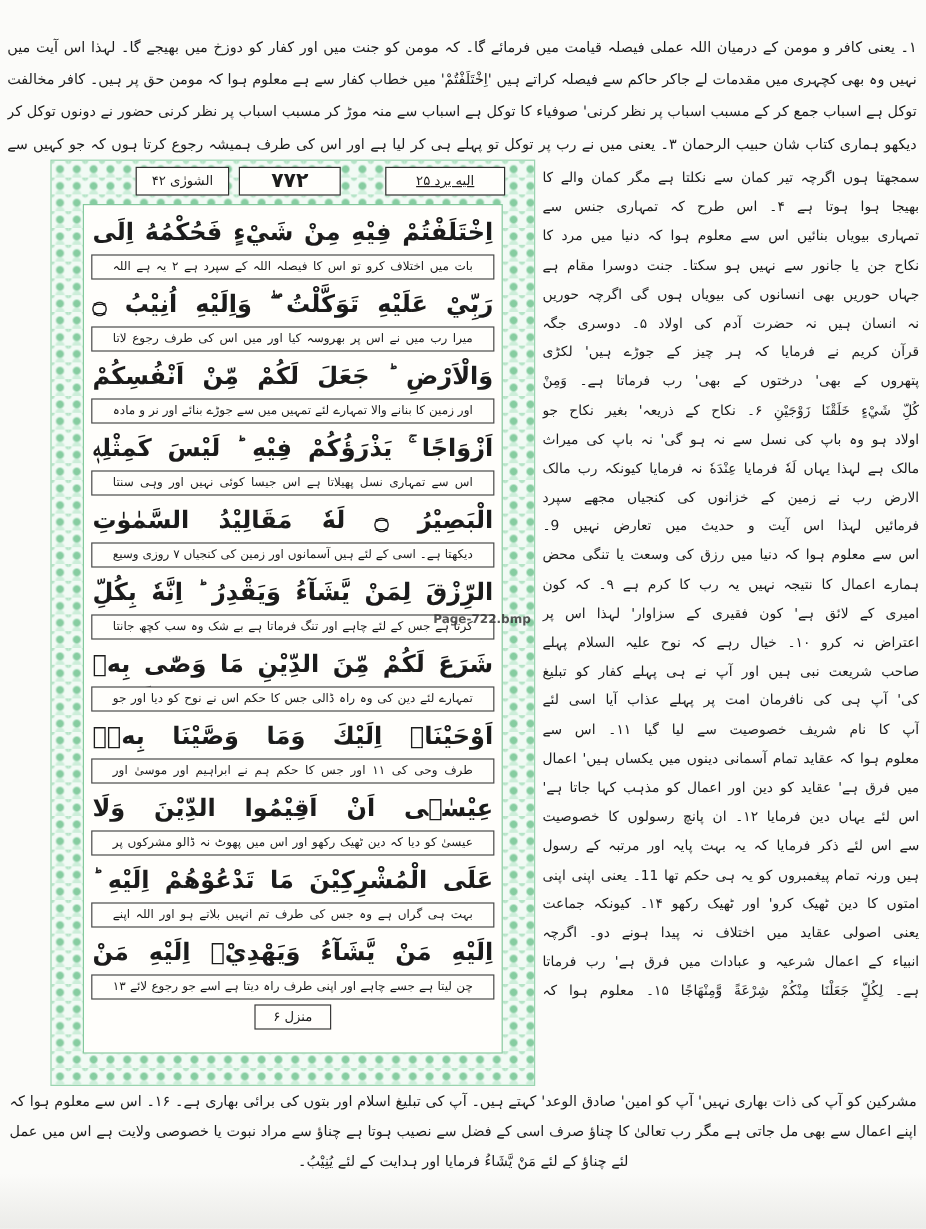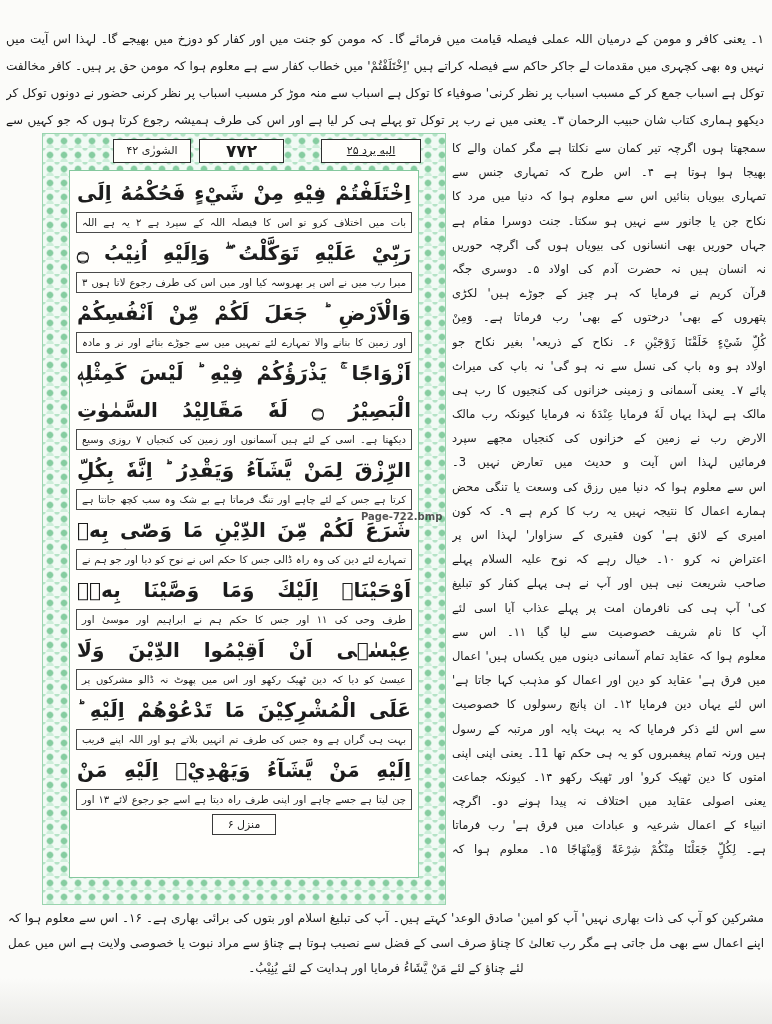--- a/index.html
+++ b/index.html
@@ -51,21 +51,21 @@
   .hdr-left   { left:70px; width:78px; }
 
   .arabic-line {
     direction:rtl; font-weight:bold; font-size:20px;
     height:37px; line-height:36px; overflow:hidden;
     text-align:justify; text-align-last:justify; padding:0 3px;
     font-family:"DejaVu Sans", sans-serif;
   }
   .urdu-line {
     direction:rtl; font-size:10px; height:21px; line-height:19px;
-    border:1px solid #4a4a4a; margin:0 2px 2px; padding:0 5px;
+    border:1px solid #4a4a4a; margin:0 2px 2px; padding:0 17px;
     text-align:justify; text-align-last:justify; overflow:hidden;
     background:#fffefb;
   }
   .manzil-box {
     width:64px; height:21px; margin:4px auto 0; border:1px solid #3a3a3a;
     font-size:11px; line-height:19px; text-align:center; background:#fffefb;
     direction:rtl;
   }
 
   
@@ -108,20 +108,21 @@
     <div class="hdr-box hdr-left">الشورٰى ۴۲</div>
 
     <div class="quran-inner">
       <div class="arabic-line">اِخْتَلَفْتُمْ فِيْهِ مِنْ شَيْءٍ فَحُكْمُهُ اِلَى اللّٰهِ ؕ ذٰلِكُمُ اللّٰهُ</div>
       <div class="urdu-line">بات میں اختلاف کرو تو اس کا فیصلہ اللہ کے سپرد ہے ۲ یہ ہے اللہ</div>
       <div class="arabic-line">رَبِّيْ عَلَيْهِ تَوَكَّلْتُ ۖ وَاِلَيْهِ اُنِيْبُ ۝ فَاطِرُ السَّمٰوٰتِ</div>
       <div class="urdu-line">میرا رب میں نے اس پر بھروسہ کیا اور میں اس کی طرف رجوع لاتا ہوں ۳ آسمانوں</div>
       <div class="arabic-line">وَالْاَرْضِ ؕ جَعَلَ لَكُمْ مِّنْ اَنْفُسِكُمْ اَزْوَاجًا وَّمِنَ الْاَنْعَامِ</div>
       <div class="urdu-line">اور زمین کا بنانے والا تمہارے لئے تمہیں میں سے جوڑے بنائے اور نر و مادہ چوپائے</div>
       <div class="arabic-line">اَزْوَاجًا ۚ يَذْرَؤُكُمْ فِيْهِ ؕ لَيْسَ كَمِثْلِهٖ شَيْءٌ ۚ وَهُوَ السَّمِيْعُ</div>
+      <div class="urdu-line">اس سے تمہاری نسل پھیلاتا ہے اس جیسا کوئی نہیں اور وہی سنتا</div>
       <div class="arabic-line">الْبَصِيْرُ ۝ لَهٗ مَقَالِيْدُ السَّمٰوٰتِ وَالْاَرْضِ ۚ يَبْسُطُ</div>
       <div class="urdu-line">دیکھتا ہے۔ اسی کے لئے ہیں آسمانوں اور زمین کی کنجیاں ۷ روزی وسیع</div>
       <div class="arabic-line">الرِّزْقَ لِمَنْ يَّشَآءُ وَيَقْدِرُ ؕ اِنَّهٗ بِكُلِّ شَيْءٍ عَلِيْمٌ ۝</div>
       <div class="urdu-line">کرتا ہے جس کے لئے چاہے اور تنگ فرماتا ہے بے شک وہ سب کچھ جانتا ہے</div>
       <div class="arabic-line">شَرَعَ لَكُمْ مِّنَ الدِّيْنِ مَا وَصّٰى بِهٖ نُوْحًا وَّالَّذِيْۤ</div>
       <div class="urdu-line">تمہارے لئے دین کی وہ راہ ڈالی جس کا حکم اس نے نوح کو دیا اور جو ہم نے تمہاری</div>
       <div class="arabic-line">اَوْحَيْنَاۤ اِلَيْكَ وَمَا وَصَّيْنَا بِهٖۤ اِبْرٰهِيْمَ وَمُوْسٰى وَ</div>
       <div class="urdu-line">طرف وحی کی ۱۱ اور جس کا حکم ہم نے ابراہیم اور موسیٰ اور</div>
       <div class="arabic-line">عِيْسٰۤى اَنْ اَقِيْمُوا الدِّيْنَ وَلَا تَتَفَرَّقُوْا فِيْهِ ؕ كَبُرَ</div>
       <div class="urdu-line">عیسیٰ کو دیا کہ دین ٹھیک رکھو اور اس میں پھوٹ نہ ڈالو مشرکوں پر</div>
@@ -139,24 +140,23 @@
     <div class="r-line">سمجھتا ہوں اگرچہ تیر کمان سے نکلتا ہے مگر کمان والے کا</div>
     <div class="r-line">بھیجا ہوا ہوتا ہے ۴۔ اس طرح کہ تمہاری جنس سے</div>
     <div class="r-line">تمہاری بیویاں بنائیں اس سے معلوم ہوا کہ دنیا میں مرد کا</div>
     <div class="r-line">نکاح جن یا جانور سے نہیں ہو سکتا۔ جنت دوسرا مقام ہے</div>
     <div class="r-line">جہاں حوریں بھی انسانوں کی بیویاں ہوں گی اگرچہ حوریں</div>
     <div class="r-line">نہ انسان ہیں نہ حضرت آدم کی اولاد ۵۔ دوسری جگہ</div>
     <div class="r-line">قرآن کریم نے فرمایا کہ ہر چیز کے جوڑے ہیں' لکڑی</div>
     <div class="r-line">پتھروں کے بھی' درختوں کے بھی' رب فرماتا ہے۔ وَمِنْ</div>
     <div class="r-line">كُلِّ شَيْءٍ خَلَقْنَا زَوْجَيْنِ ۶۔ نکاح کے ذریعہ' بغیر نکاح جو</div>
     <div class="r-line">اولاد ہو وہ باپ کی نسل سے نہ ہو گی' نہ باپ کی میراث</div>
-    <div class="r-line">پائے ۷۔ یعنی آسمانی و زمینی خزانوں کی کنجیوں کا رب ہی</div>
     <div class="r-line">مالک ہے لہذا یہاں لَهٗ فرمایا عِنْدَهٗ نہ فرمایا کیونکہ رب مالک</div>
     <div class="r-line">الارض رب نے زمین کے خزانوں کی کنجیاں مجھے سپرد</div>
-    <div class="r-line">فرمائیں لہذا اس آیت و حدیث میں تعارض نہیں 3۔</div>
+    <div class="r-line">فرمائیں لہذا اس آیت و حدیث میں تعارض نہیں 9۔</div>
     <div class="r-line">اس سے معلوم ہوا کہ دنیا میں رزق کی وسعت یا تنگی محض</div>
     <div class="r-line">ہمارے اعمال کا نتیجہ نہیں یہ رب کا کرم ہے ۹۔ کہ کون</div>
     <div class="r-line">امیری کے لائق ہے' کون فقیری کے سزاوار' لہذا اس پر</div>
     <div class="r-line">اعتراض نہ کرو ۱۰۔ خیال رہے کہ نوح علیہ السلام پہلے</div>
     <div class="r-line">صاحب شریعت نبی ہیں اور آپ نے ہی پہلے کفار کو تبلیغ</div>
     <div class="r-line">کی' آپ ہی کی نافرمان امت پر پہلے عذاب آیا اسی لئے</div>
     <div class="r-line">آپ کا نام شریف خصوصیت سے لیا گیا ۱۱۔ اس سے</div>
     <div class="r-line">معلوم ہوا کہ عقاید تمام آسمانی دینوں میں یکساں ہیں' اعمال</div>
     <div class="r-line">میں فرق ہے' عقاید کو دین اور اعمال کو مذہب کہا جاتا ہے'</div>
     <div class="r-line">اس لئے یہاں دین فرمایا ۱۲۔ ان پانچ رسولوں کا خصوصیت</div>

